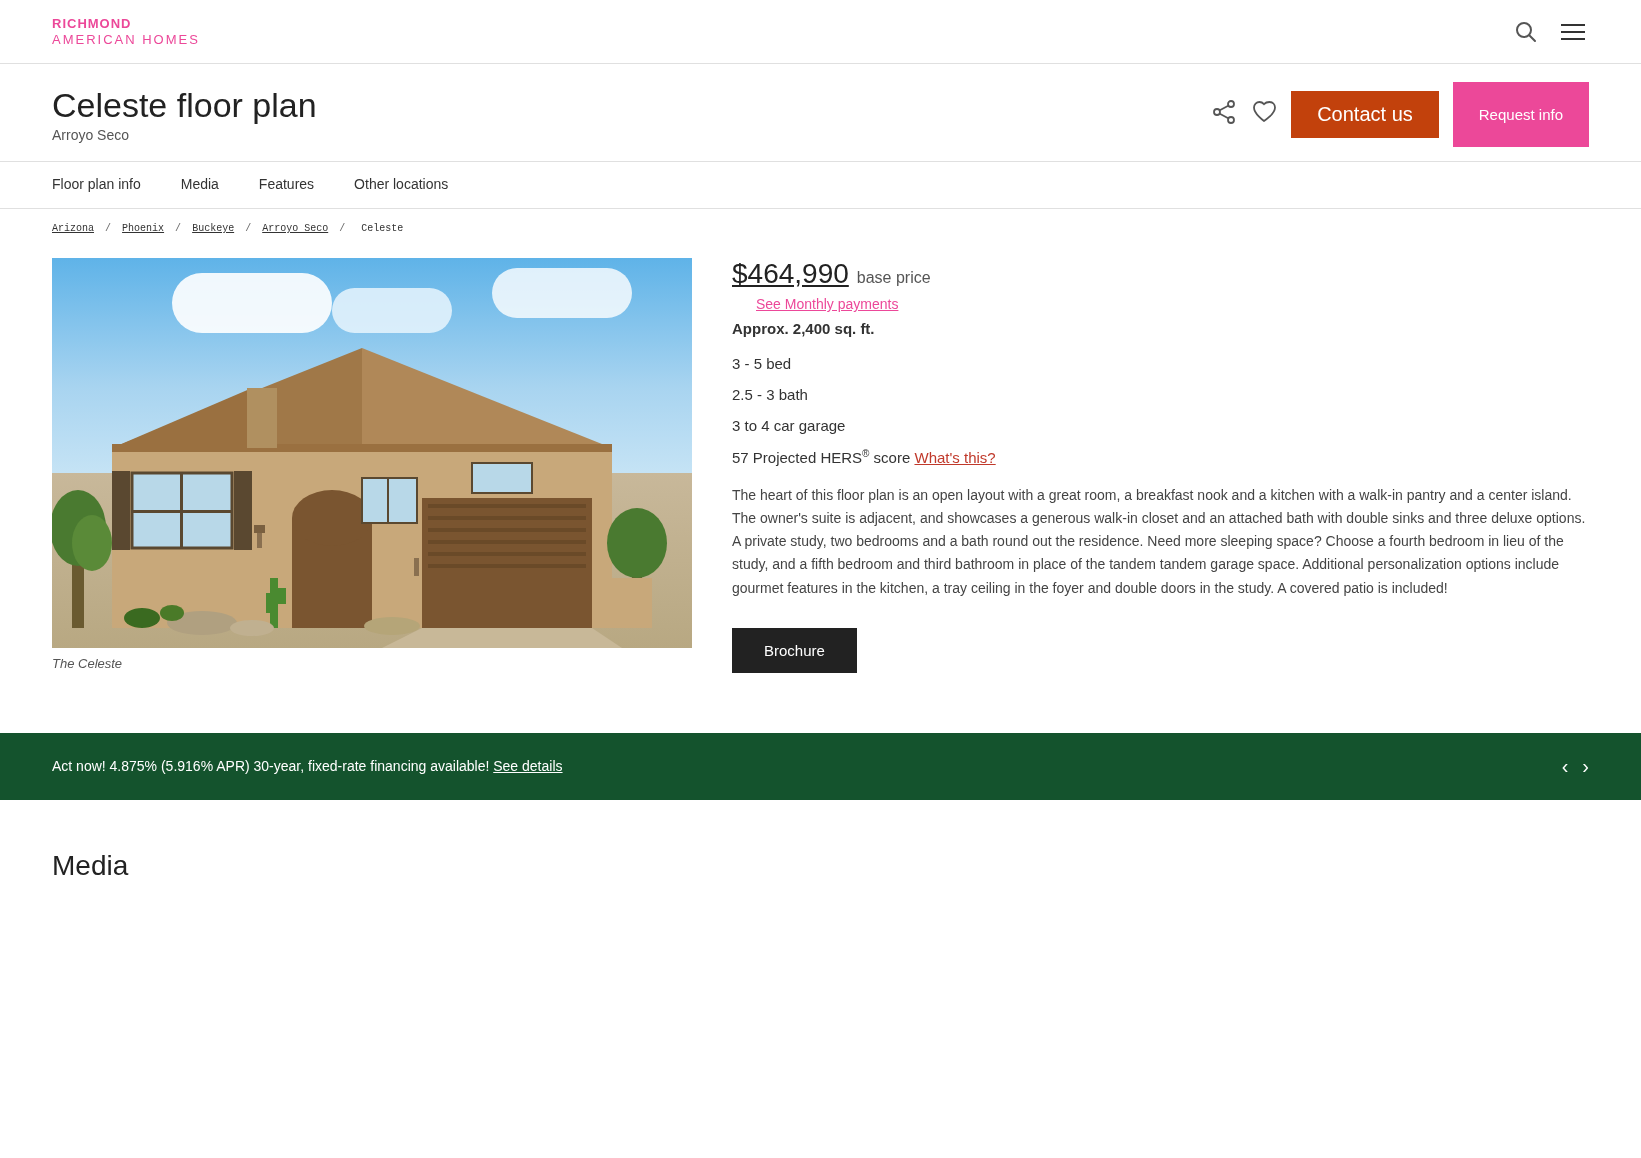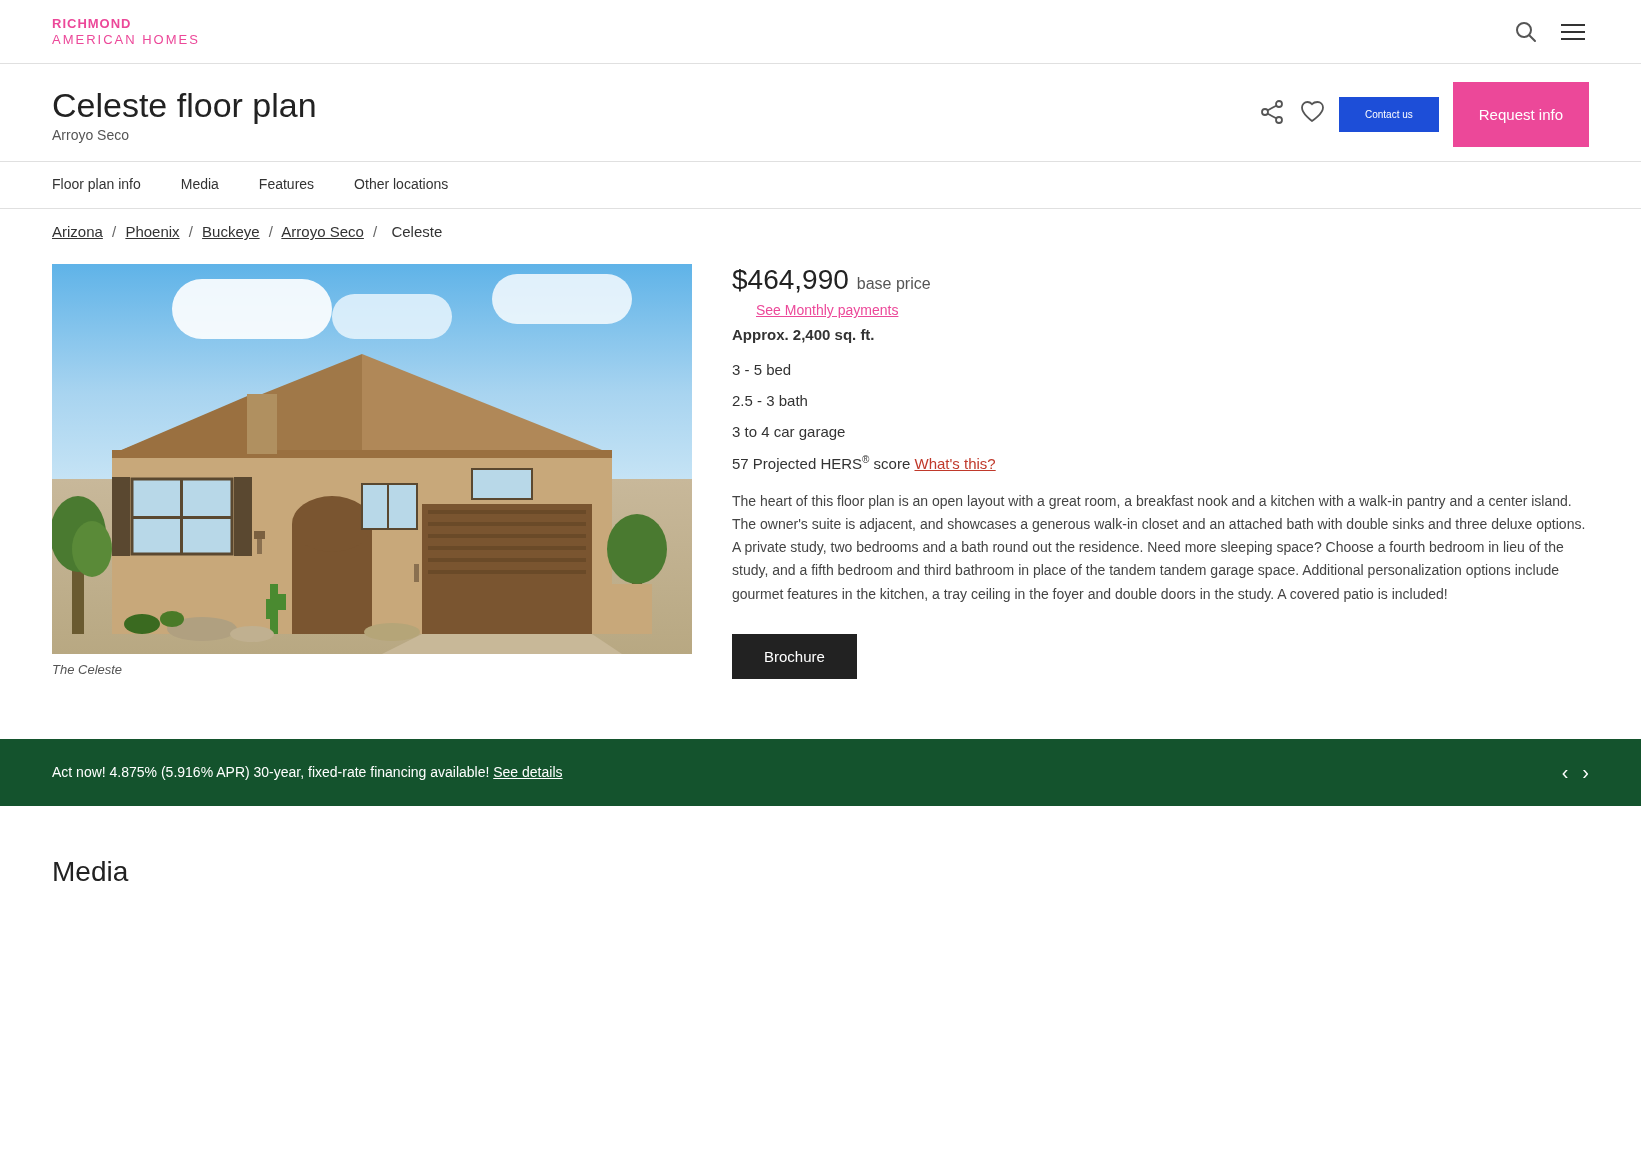--- a/index.html
+++ b/index.html
@@ -64,25 +64,25 @@
       gap: 14px;
     }
     .icon-circle-btn {
       background: none;
       border: none;
       cursor: pointer;
       font-size: 24px;
       color: #555;
     }
     .btn-contact {
-      background: #1d4ed8;
+      background: #c2410c;
       color: #fff;
       border: none;
       padding: 12px 26px;
-      font-size: 10px;
+      font-size: 20px;
       cursor: pointer;
     }
     .btn-request {
       background: #ec4899;
       color: #fff;
       border: none;
       padding: 24px 26px;
       font-size: 15px;
       cursor: pointer;
     }
@@ -99,22 +99,23 @@
       font-size: 14px;
       color: #333;
       cursor: pointer;
       text-decoration: none;
       border-bottom: 2px solid transparent;
     }
 
     
     .breadcrumb {
       padding: 14px 52px;
-      font-size: 15px;
+      font-size: 10px;
       color: #333;
+      font-family: Liberation Mono, monospace;
     }
     .breadcrumb a {
       color: #333;
       text-decoration: underline;
       cursor: pointer;
     }
     .breadcrumb span { margin: 0 5px; color: #666; }
     .breadcrumb .current { text-decoration: none; color: #333; }
 
     
@@ -189,20 +190,21 @@
     .price-row {
       display: flex;
       align-items: baseline;
       gap: 8px;
       margin-bottom: 6px;
     }
     .price {
       font-size: 28px;
       font-weight: 400;
       color: #222;
+      text-decoration: underline;
     }
     .base-price-label {
       font-size: 16px;
       color: #555;
     }
     .monthly-link {
       color: #ec4899;
       text-decoration: underline;
       font-size: 14px;
       cursor: pointer;

